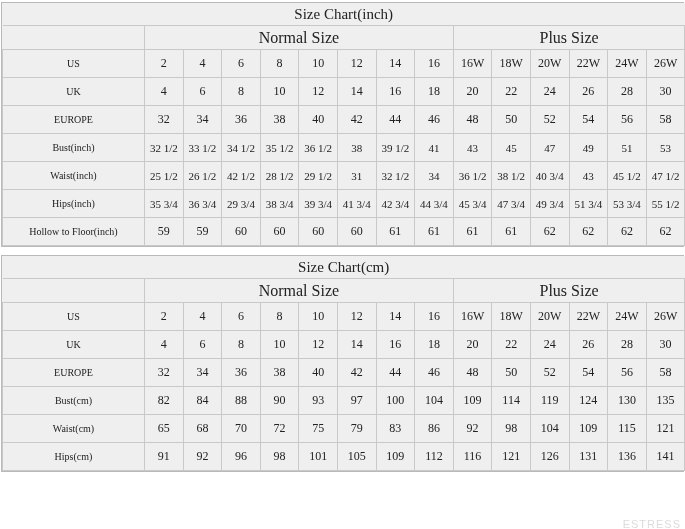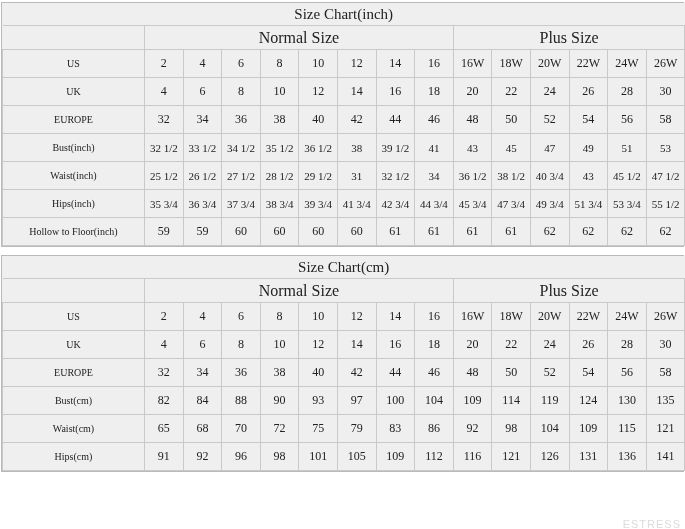--- a/index.html
+++ b/index.html
@@ -163,38 +163,38 @@
           <td class="datacell datacell-sm">45</td>
           <td class="datacell datacell-sm">47</td>
           <td class="datacell datacell-sm">49</td>
           <td class="datacell datacell-sm">51</td>
           <td class="datacell datacell-sm">53</td>
         </tr>
         <tr>
           <td class="rowlabel">Waist(inch)</td>
           <td class="datacell datacell-sm">25 1/2</td>
           <td class="datacell datacell-sm">26 1/2</td>
-          <td class="datacell datacell-sm">27 1/2</td>
+          <td class="datacell datacell-sm">42 1/2</td>
           <td class="datacell datacell-sm">28 1/2</td>
           <td class="datacell datacell-sm">29 1/2</td>
           <td class="datacell datacell-sm">31</td>
           <td class="datacell datacell-sm">32 1/2</td>
           <td class="datacell datacell-sm">34</td>
           <td class="datacell datacell-sm">36 1/2</td>
           <td class="datacell datacell-sm">38 1/2</td>
           <td class="datacell datacell-sm">40 3/4</td>
           <td class="datacell datacell-sm">43</td>
           <td class="datacell datacell-sm">45 1/2</td>
           <td class="datacell datacell-sm">47 1/2</td>
         </tr>
         <tr>
           <td class="rowlabel">Hips(inch)</td>
           <td class="datacell datacell-sm">35 3/4</td>
           <td class="datacell datacell-sm">36 3/4</td>
-          <td class="datacell datacell-sm">37 3/4</td>
+          <td class="datacell datacell-sm">29 3/4</td>
           <td class="datacell datacell-sm">38 3/4</td>
           <td class="datacell datacell-sm">39 3/4</td>
           <td class="datacell datacell-sm">41 3/4</td>
           <td class="datacell datacell-sm">42 3/4</td>
           <td class="datacell datacell-sm">44 3/4</td>
           <td class="datacell datacell-sm">45 3/4</td>
           <td class="datacell datacell-sm">47 3/4</td>
           <td class="datacell datacell-sm">49 3/4</td>
           <td class="datacell datacell-sm">51 3/4</td>
           <td class="datacell datacell-sm">53 3/4</td>

